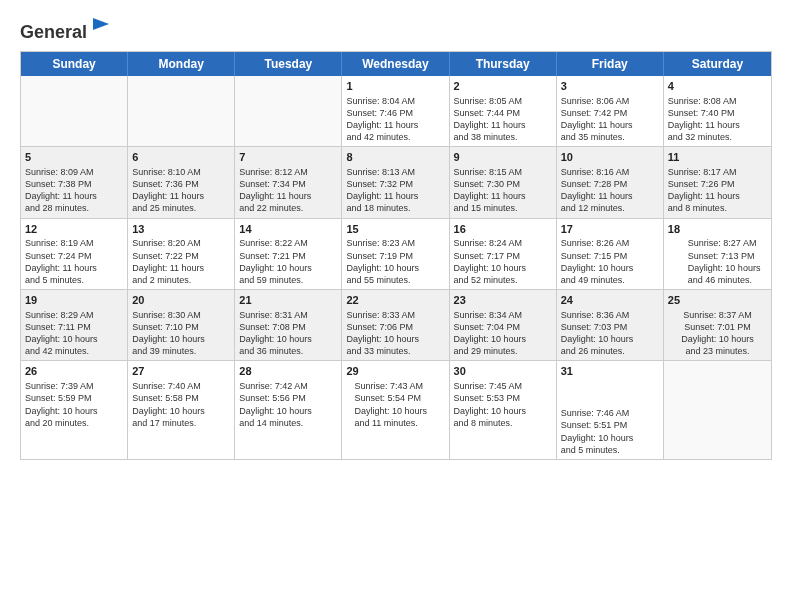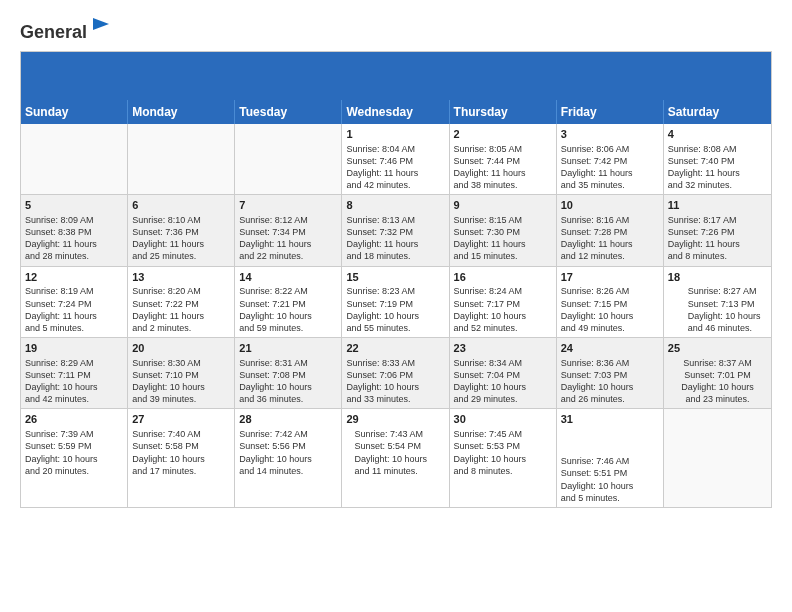--- a/index.html
+++ b/index.html
@@ -60,23 +60,22 @@
     .cal-header {
       display: grid;
       grid-template-columns: repeat(7, 1fr);
       background: #2a6bbc;
     }
     .cal-header-cell {
       color: #fff;
       font-size: 12px;
       font-weight: bold;
       padding: 5px 4px;
-      text-align: left;
+      text-align: center;
       border-right: 1px solid #4a8bd4;
-      margin-top: 48px;
     }
     .cal-header-cell:last-child { border-right: none; }
     .cal-body {
       flex: 1;
       display: flex;
       flex-direction: column;
     }
     .cal-row {
       display: grid;
       grid-template-columns: repeat(7, 1fr);
@@ -173,21 +172,21 @@
             <div class="cell-info" style="white-space: pre-line;">Sunrise: 8:08 AM
 Sunset: 7:40 PM
 Daylight: 11 hours
 and 32 minutes.</div>
           </div>
         </div>
         <div class="cal-row">
           <div class="cal-cell shaded">
             <span class="day-num">5</span>
             <div class="cell-info" style="white-space: pre-line;">Sunrise: 8:09 AM
-Sunset: 8:38 PM
+Sunset: 7:38 PM
 Daylight: 11 hours
 and 28 minutes.</div>
           </div>
           <div class="cal-cell shaded">
             <span class="day-num">6</span>
             <div class="cell-info" style="white-space: pre-line;">Sunrise: 8:10 AM
 Sunset: 7:36 PM
 Daylight: 11 hours
 and 25 minutes.</div>
           </div>

